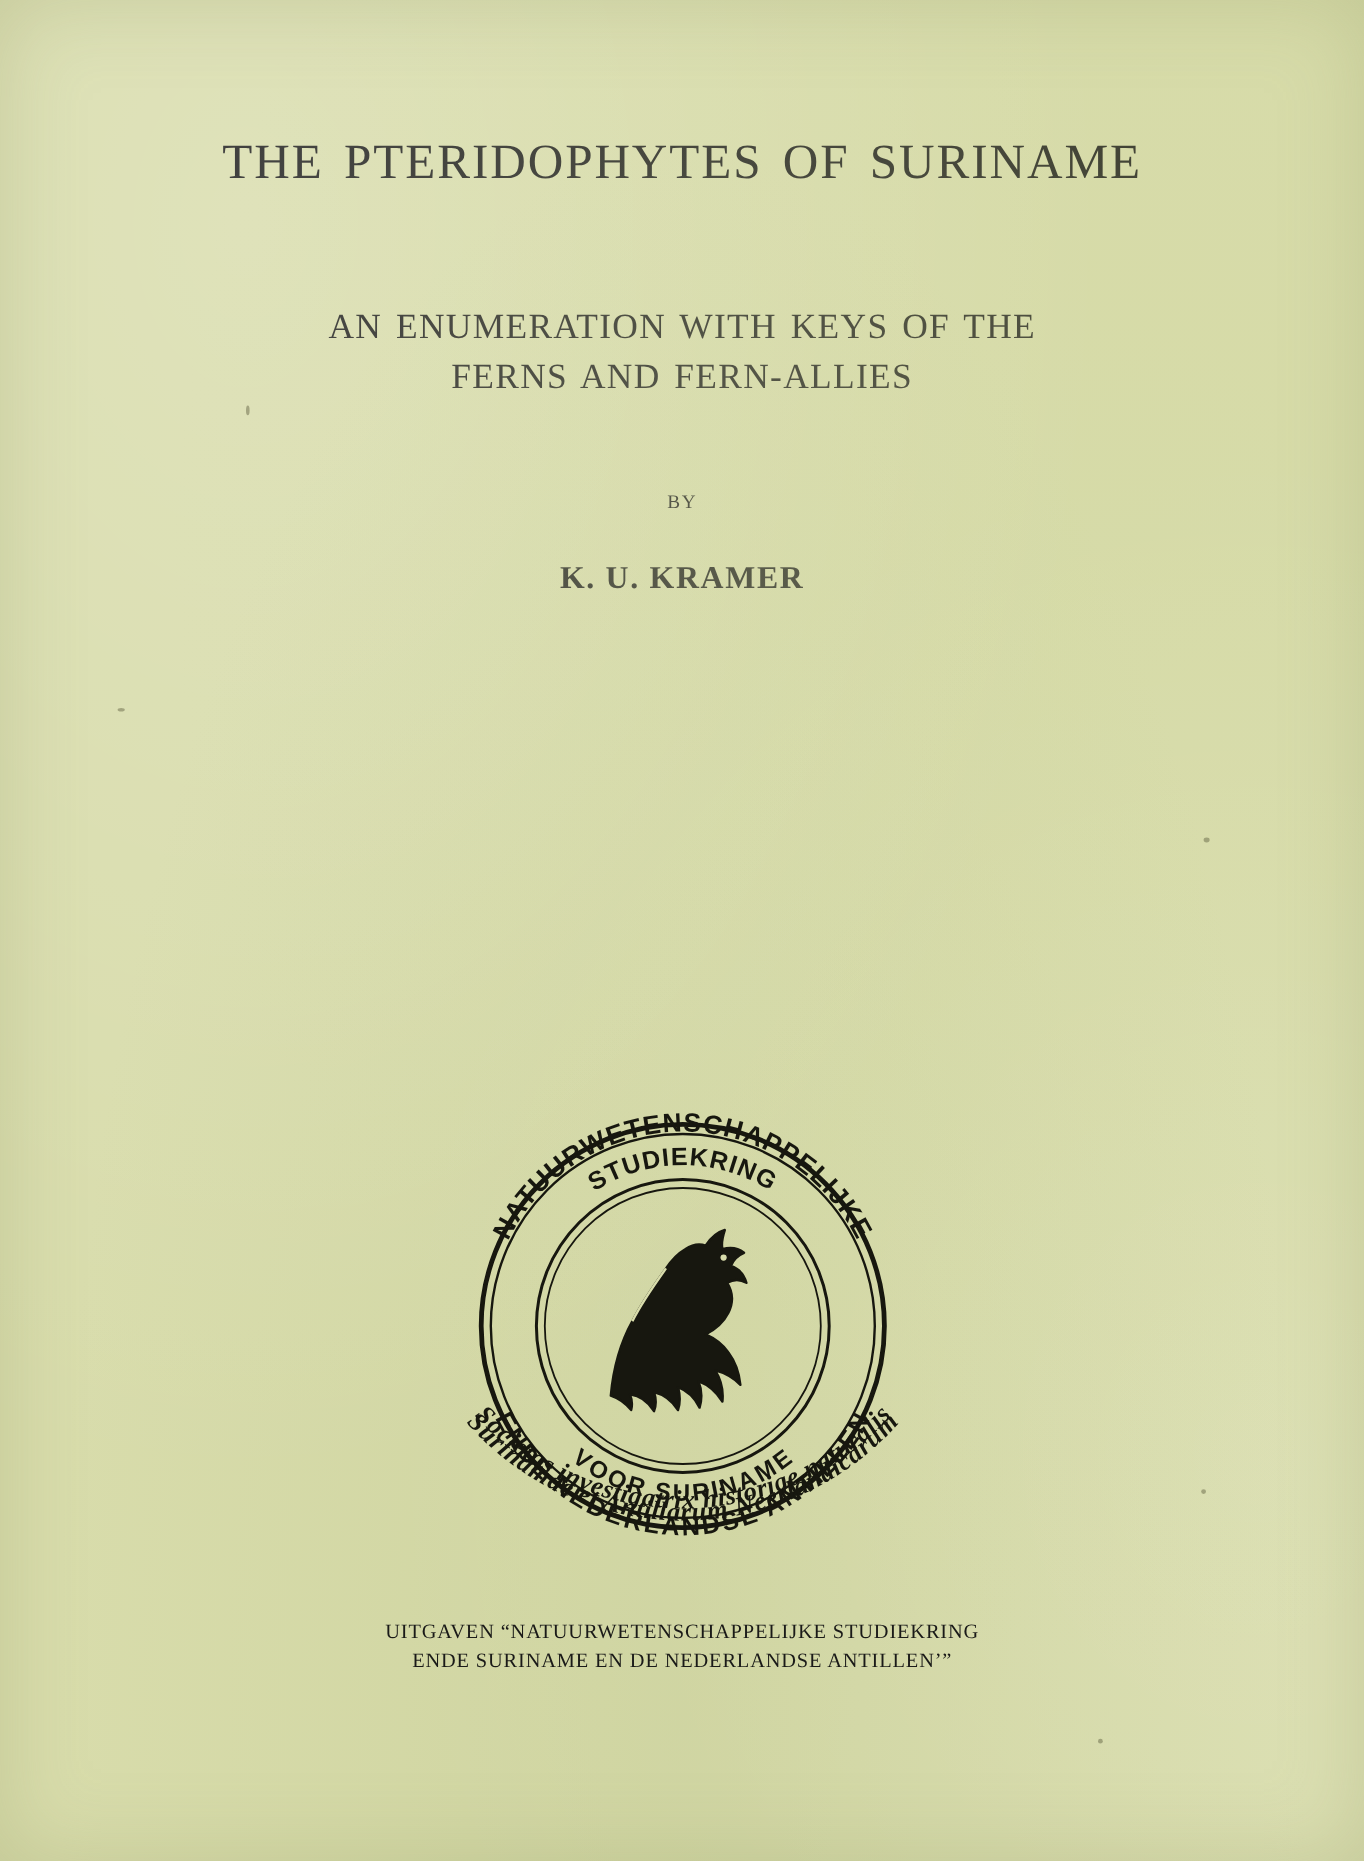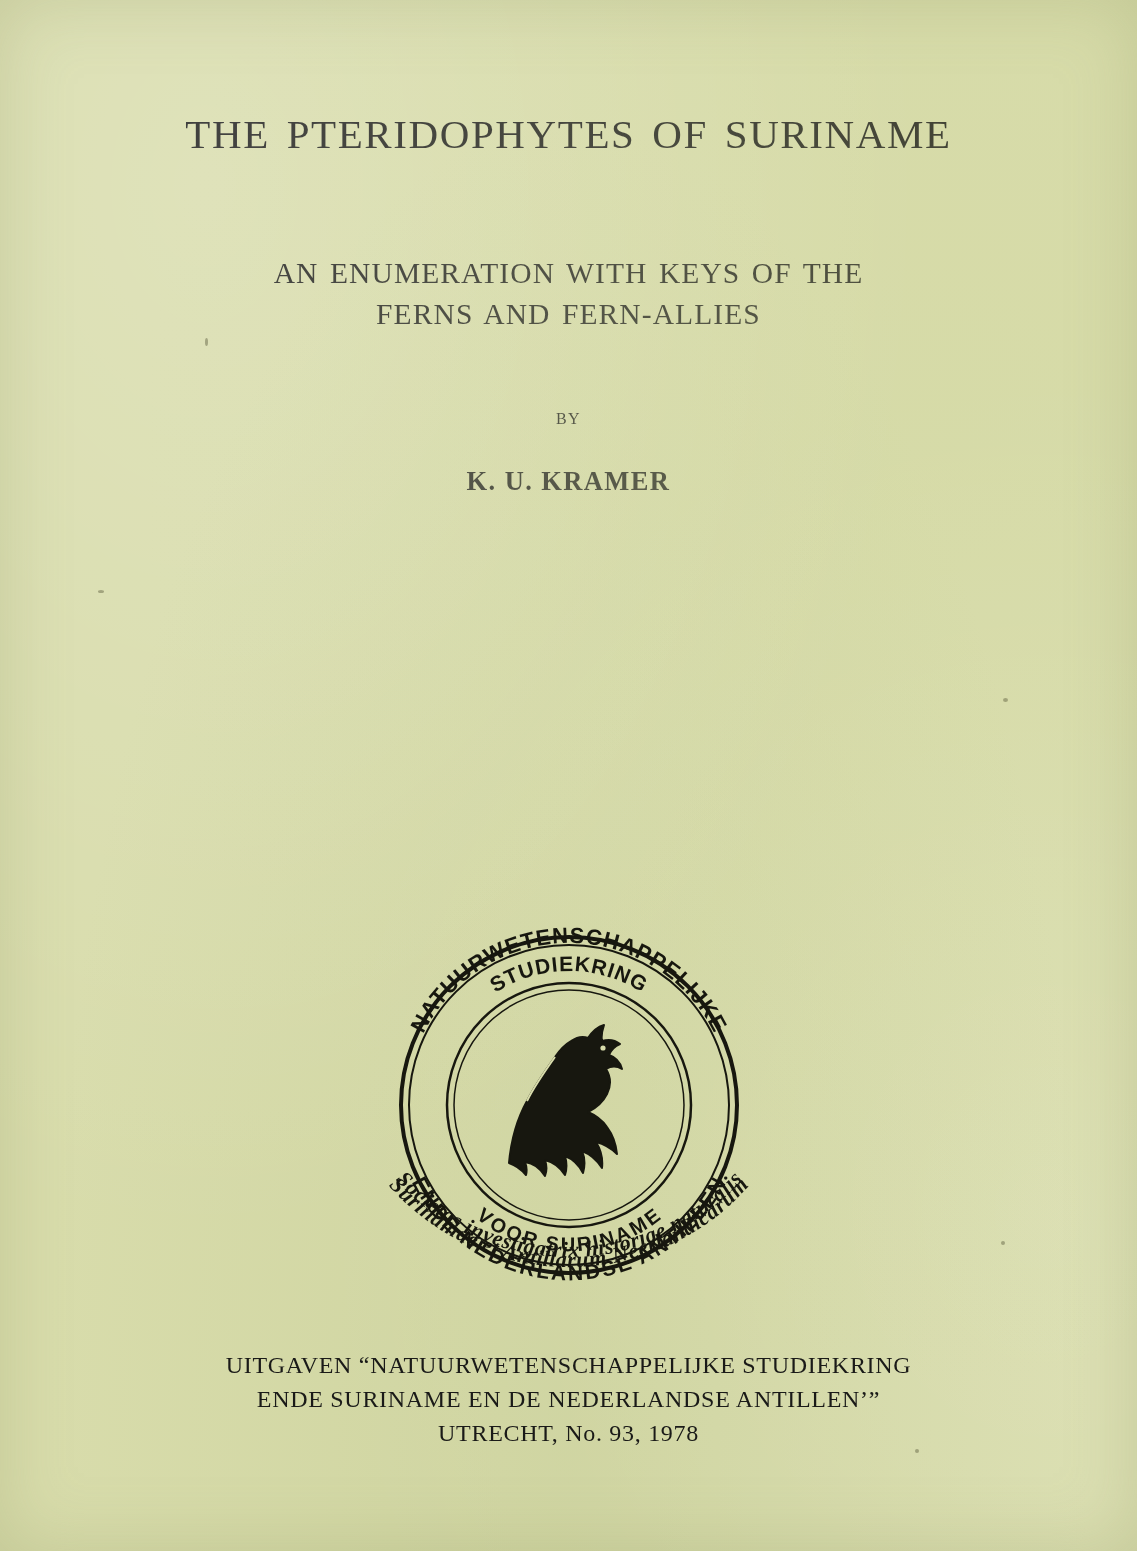--- a/index.html
+++ b/index.html
@@ -86,21 +86,21 @@
     width: 420px;
     height: 380px;
   }
 
   .imprint {
     position: absolute;
     left: 0;
     right: 0;
     top: 1348px;
     text-align: center;
-    font-size: 24px;
+    font-size: 17px;
     line-height: 1.42;
     letter-spacing: 0.7px;
   }
   .imprint div { white-space: nowrap; }
 
   .speck {
     position: absolute;
     background: rgba(90,92,60,0.45);
     border-radius: 50%;
     pointer-events: none;
@@ -183,16 +183,15 @@
                  C162,264 156,260 150,258 Z" fill="#17170f"></path>
         <path d="M196,152 C186,166 176,180 168,196" fill="none" stroke="#d8dcab" stroke-width="2"></path>
         <circle cx="244" cy="143" r="2.6" fill="#d8dcab" stroke="none"></circle>
       </g>
     </svg>
   </div>
 
   <div class="imprint">
     <div>UITGAVEN “NATUURWETENSCHAPPELIJKE STUDIEKRING</div>
     <div>ENDE SURINAME EN DE NEDERLANDSE ANTILLEN’”</div>
-    <div>UTRECHT, No. 93, 1978</div>
   </div>
 
 </div>
 
 </body></html>

